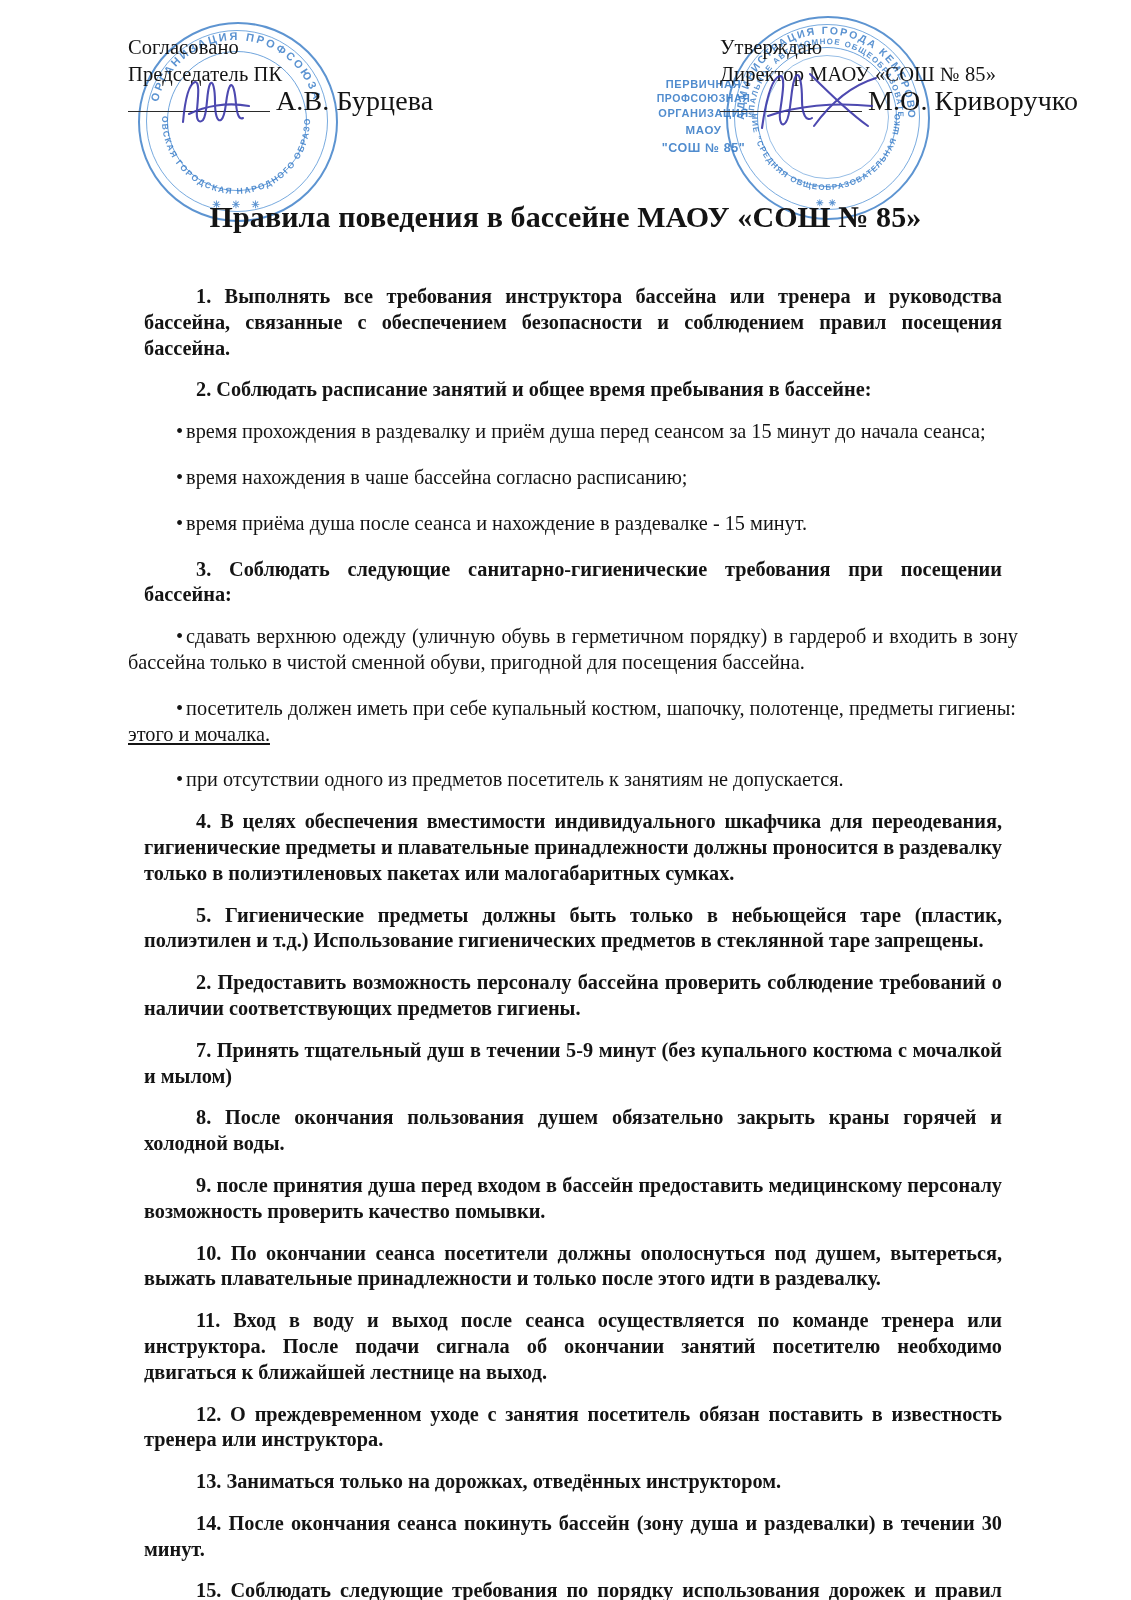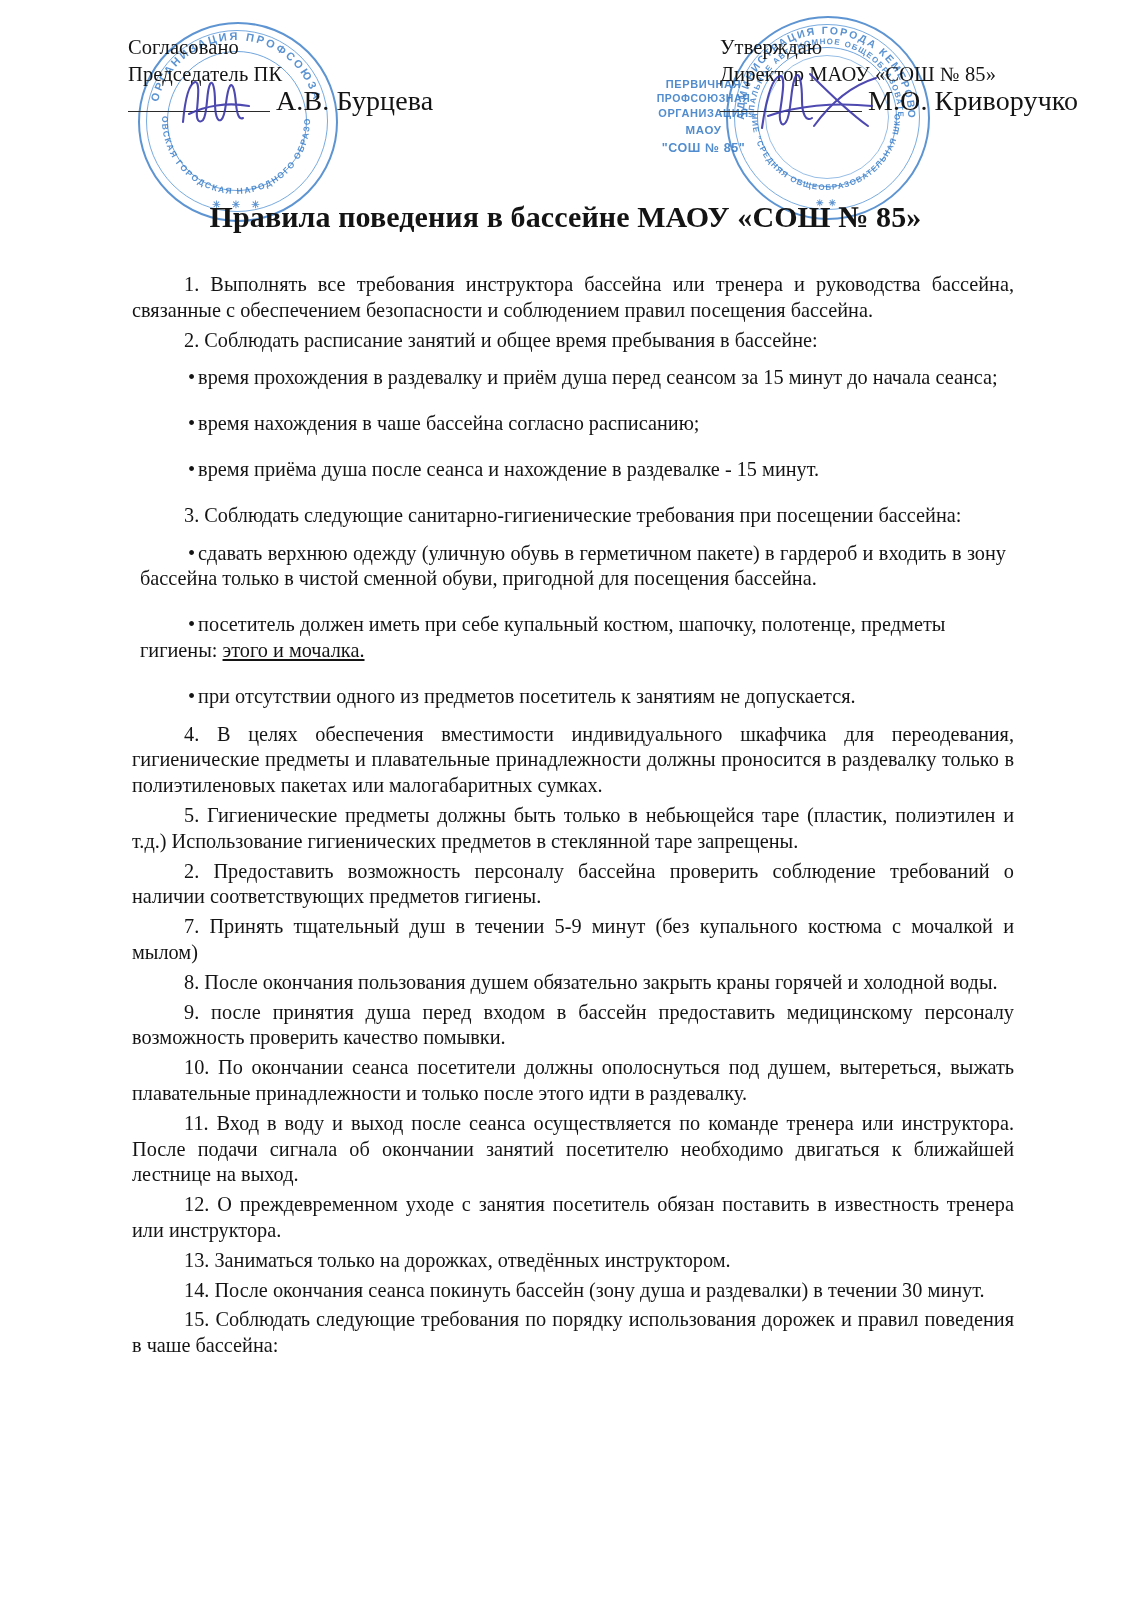--- a/index.html
+++ b/index.html
@@ -124,30 +124,31 @@
   
   .body-text {
     position: absolute;
     top: 268px;
     left: 128px;
     width: 890px;
     font-size: 20.3px;
     line-height: 25.8px;
   }
   p.para {
-    margin: 4px;
+    margin: 16px;
     text-align: justify;
     text-indent: 52px;
     text-justify: inter-word;
+    font-weight: bold;
   }
   p.para.nojust {
     text-align: left;
   }
   p.bullet {
-    margin: 12px;
+    margin: 0;
     text-align: justify;
     text-indent: 48px;
     text-justify: inter-word;
   }
   p.bullet.nojust {
     text-align: left;
   }
   p.spaced-before { margin-top: 20px; }
   p.spaced-after  { margin-bottom: 20px; }
   .bul { letter-spacing: 3px; }
@@ -241,21 +242,21 @@
   <div class="body-text">
 
     <p class="para">1. Выполнять все требования инструктора бассейна или тренера и руководства бассейна, связанные с обеспечением безопасности и соблюдением правил посещения бассейна.</p>
     <p class="para nojust">2. Соблюдать расписание занятий и общее время пребывания в бассейне:</p>
 
     <p class="bullet"><span class="bul">•</span><span>время прохождения в раздевалку и приём душа перед сеансом за 15 минут до начала сеанса;</span></p>
     <p class="bullet nojust spaced-before"><span class="bul">•</span><span>время нахождения в чаше бассейна согласно расписанию;</span></p>
     <p class="bullet nojust spaced-before spaced-after"><span class="bul">•</span><span>время приёма душа после сеанса и нахождение в раздевалке - 15 минут.</span></p>
 
     <p class="para">3. Соблюдать следующие санитарно-гигиенические требования при посещении бассейна:</p>
-    <p class="bullet"><span class="bul">•</span><span>сдавать верхнюю одежду (уличную обувь в герметичном пакете) в гардероб и входить в зону бассейна только в чистой сменной обуви, пригодной для посещения бассейна.</span></p>
+    <p class="bullet"><span class="bul">•</span><span>сдавать верхнюю одежду (уличную обувь в герметичном порядку) в гардероб и входить в зону бассейна только в чистой сменной обуви, пригодной для посещения бассейна.</span></p>
 
     <p class="bullet nojust spaced-before"><span class="bul">•</span><span>посетитель должен иметь при себе купальный костюм, шапочку, полотенце, предметы гигиены: </span><span class="u">этого и мочалка.</span></p>
 
     <p class="bullet nojust spaced-before"><span class="bul">•</span><span>при отсутствии одного из предметов посетитель к занятиям не допускается.</span></p>
 
     <p class="para">4. В целях обеспечения вместимости индивидуального шкафчика для переодевания, гигиенические предметы и плавательные принадлежности должны проносится в раздевалку только в полиэтиленовых пакетах или малогабаритных сумках.</p>
     <p class="para">5. Гигиенические предметы должны быть только в небьющейся таре (пластик, полиэтилен и т.д.) Использование гигиенических предметов в стеклянной таре запрещены.</p>
     <p class="para">2. Предоставить возможность персоналу бассейна проверить соблюдение требований о наличии соответствующих предметов гигиены.</p>
     <p class="para">7. Принять тщательный душ в течении 5-9 минут (без купального костюма с мочалкой и мылом)</p>
     <p class="para">8. После окончания пользования душем обязательно закрыть краны горячей и холодной воды.</p>

